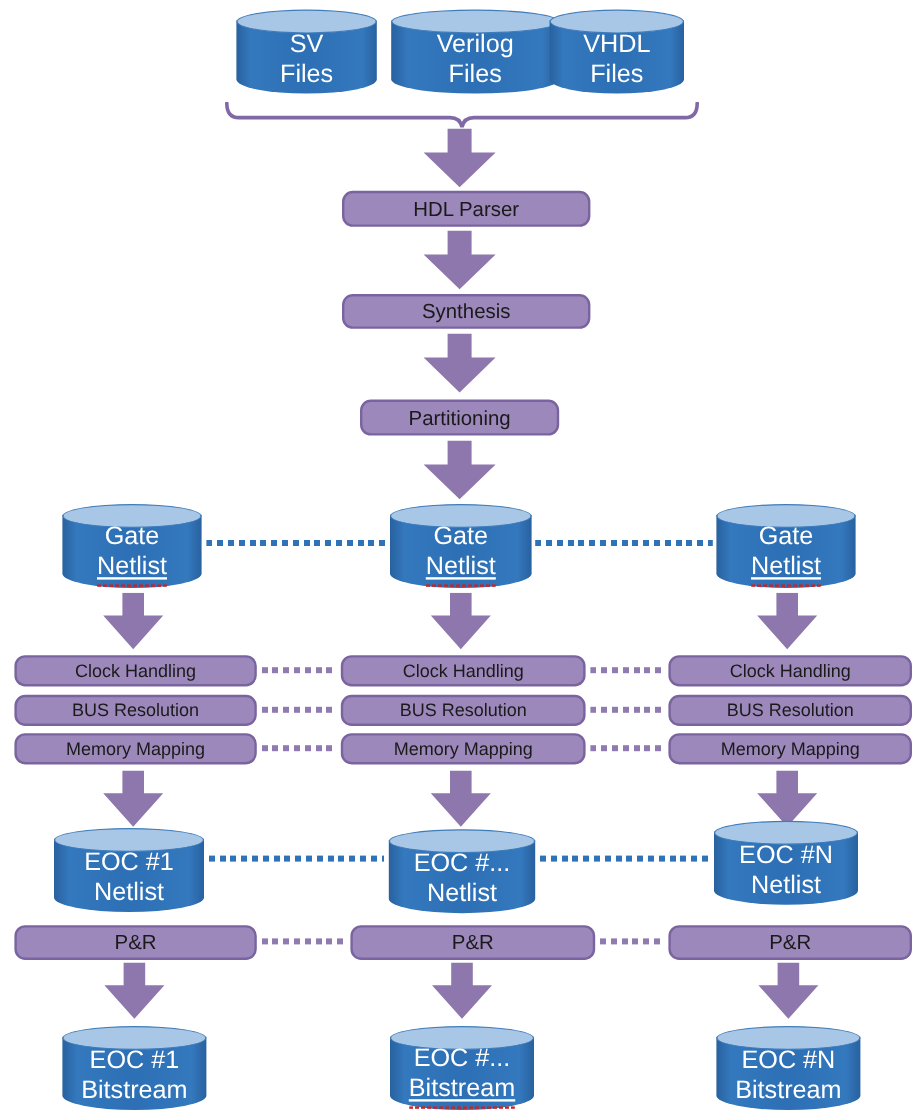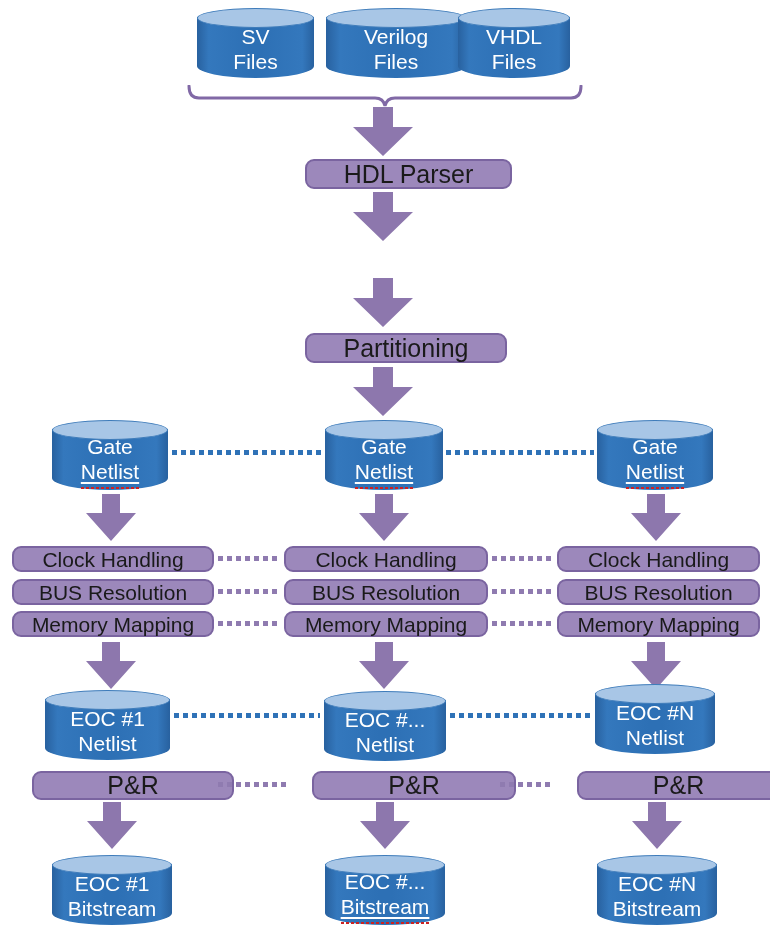--- a/index.html
+++ b/index.html
@@ -7,23 +7,23 @@
     position:relative;width:770px;height:933px;background:#fff;
     font-family:"Liberation Sans",sans-serif;overflow:hidden;
   }
   
   .bar{
     position:absolute;box-sizing:border-box;
     background:var(--bar-purple,#9c88bb);
     border:2px solid var(--bar-border,#7a64a0);
     border-radius:9px;
     display:flex;align-items:center;justify-content:center;
-    color:var(--text-dark,#1a1a1a);font-size:21px;line-height:1;
-  }
-  .bar.big{font-size:25px;margin-left:20px;}
+    color:var(--text-dark,#1a1a1a);font-size:15px;line-height:1;
+  }
+  .bar.big{font-size:17px;}
   
   .cyl{position:absolute;}
   .cyl-body{
     position:absolute;left:0;right:0;top:9px;bottom:0;
     background:linear-gradient(90deg,#28619f 0%,#3478bd 10%,var(--cylinder-blue,#2d70b5) 45%,var(--cylinder-blue,#2d70b5) 55%,#3478bd 90%,#28619f 100%);
     border-radius:0 0 50% 50% / 0 0 12px 12px;
   }
   .cyl-top{
     position:absolute;left:0;right:0;top:0;height:20px;
     background:var(--cylinder-top,#a8c6e6);
@@ -88,26 +88,29 @@
     </svg>
 
   <div class="bar big" style="left:285px;top:159px;width:207px;height:30px">
     <span>HDL Parser</span>
   </div>
 
   <svg class="arrow" style="left:352px;top:192px" width="62" height="50" viewBox="0 0 62 50">
       <polygon points="21,0 41,0 41,20 61,20 31,49 1,20 21,20" fill="currentColor"></polygon>
     </svg>
 
+  <div class="bar big" style="left:285px;top:245px;width:207px;height:29px">
+    <span>Synthesis</span>
+  </div>
 
   <svg class="arrow" style="left:352px;top:278px" width="62" height="50" viewBox="0 0 62 50">
       <polygon points="21,0 41,0 41,20 61,20 31,49 1,20 21,20" fill="currentColor"></polygon>
     </svg>
 
-  <div class="bar big" style="left:285px;top:333px;width:202px;height:30px">
+  <div class="bar big" style="left:300px;top:333px;width:166px;height:30px">
     <span>Partitioning</span>
   </div>
 
   <svg class="arrow" style="left:352px;top:367px" width="62" height="50" viewBox="0 0 62 50">
       <polygon points="21,0 41,0 41,20 61,20 31,49 1,20 21,20" fill="currentColor"></polygon>
     </svg>
 
   <div class="cyl" style="left:52px;top:420px;width:116px;height:70px">
     <div class="cyl-body"></div>
     <div class="cyl-top"></div>

